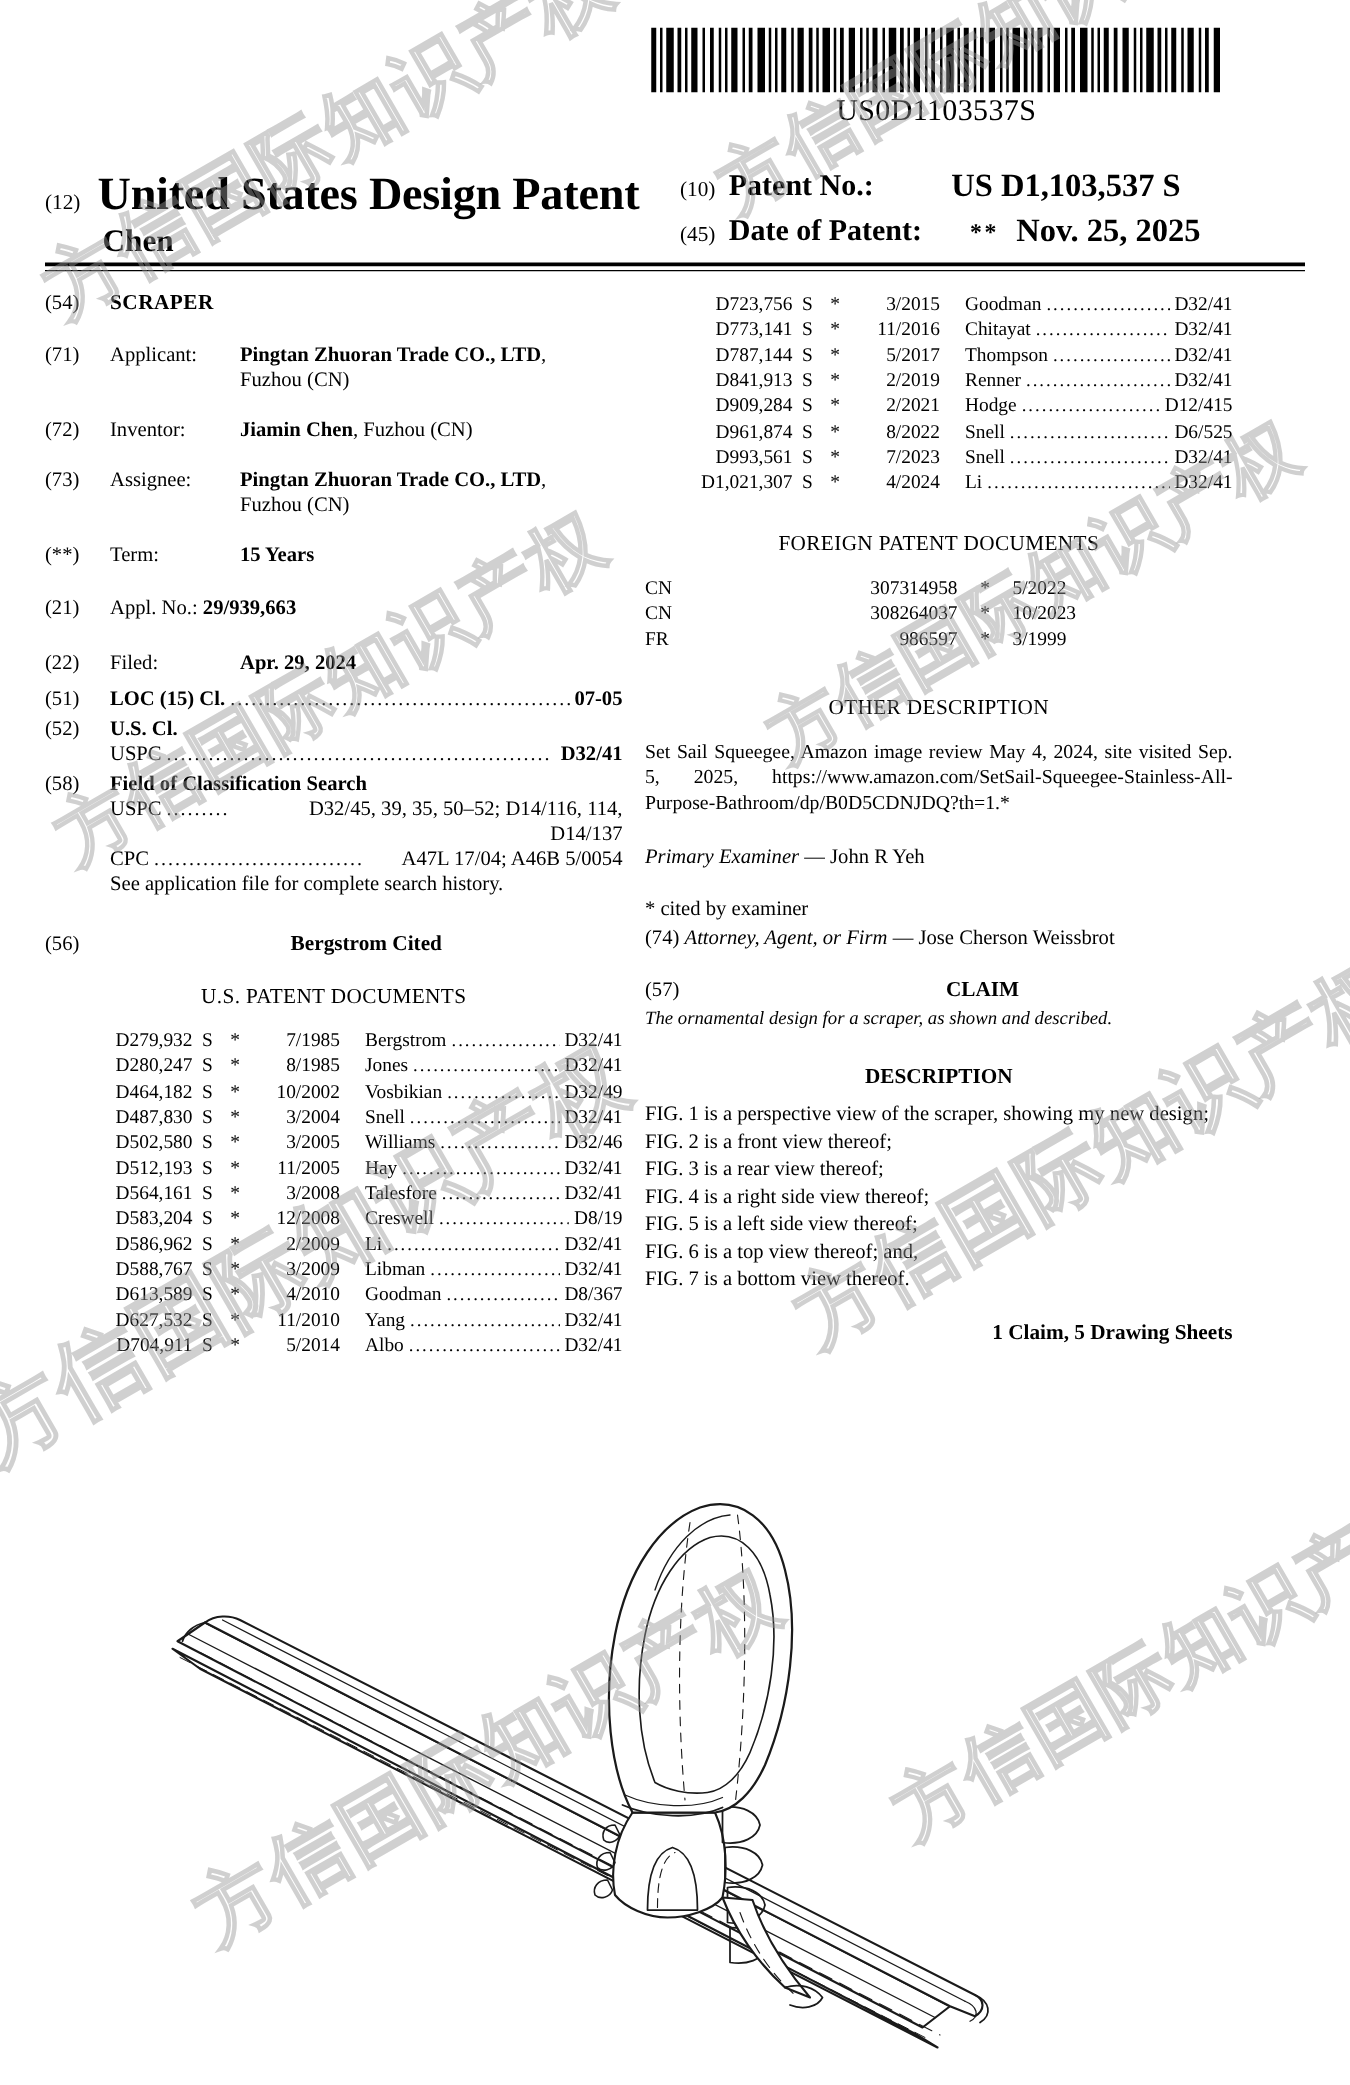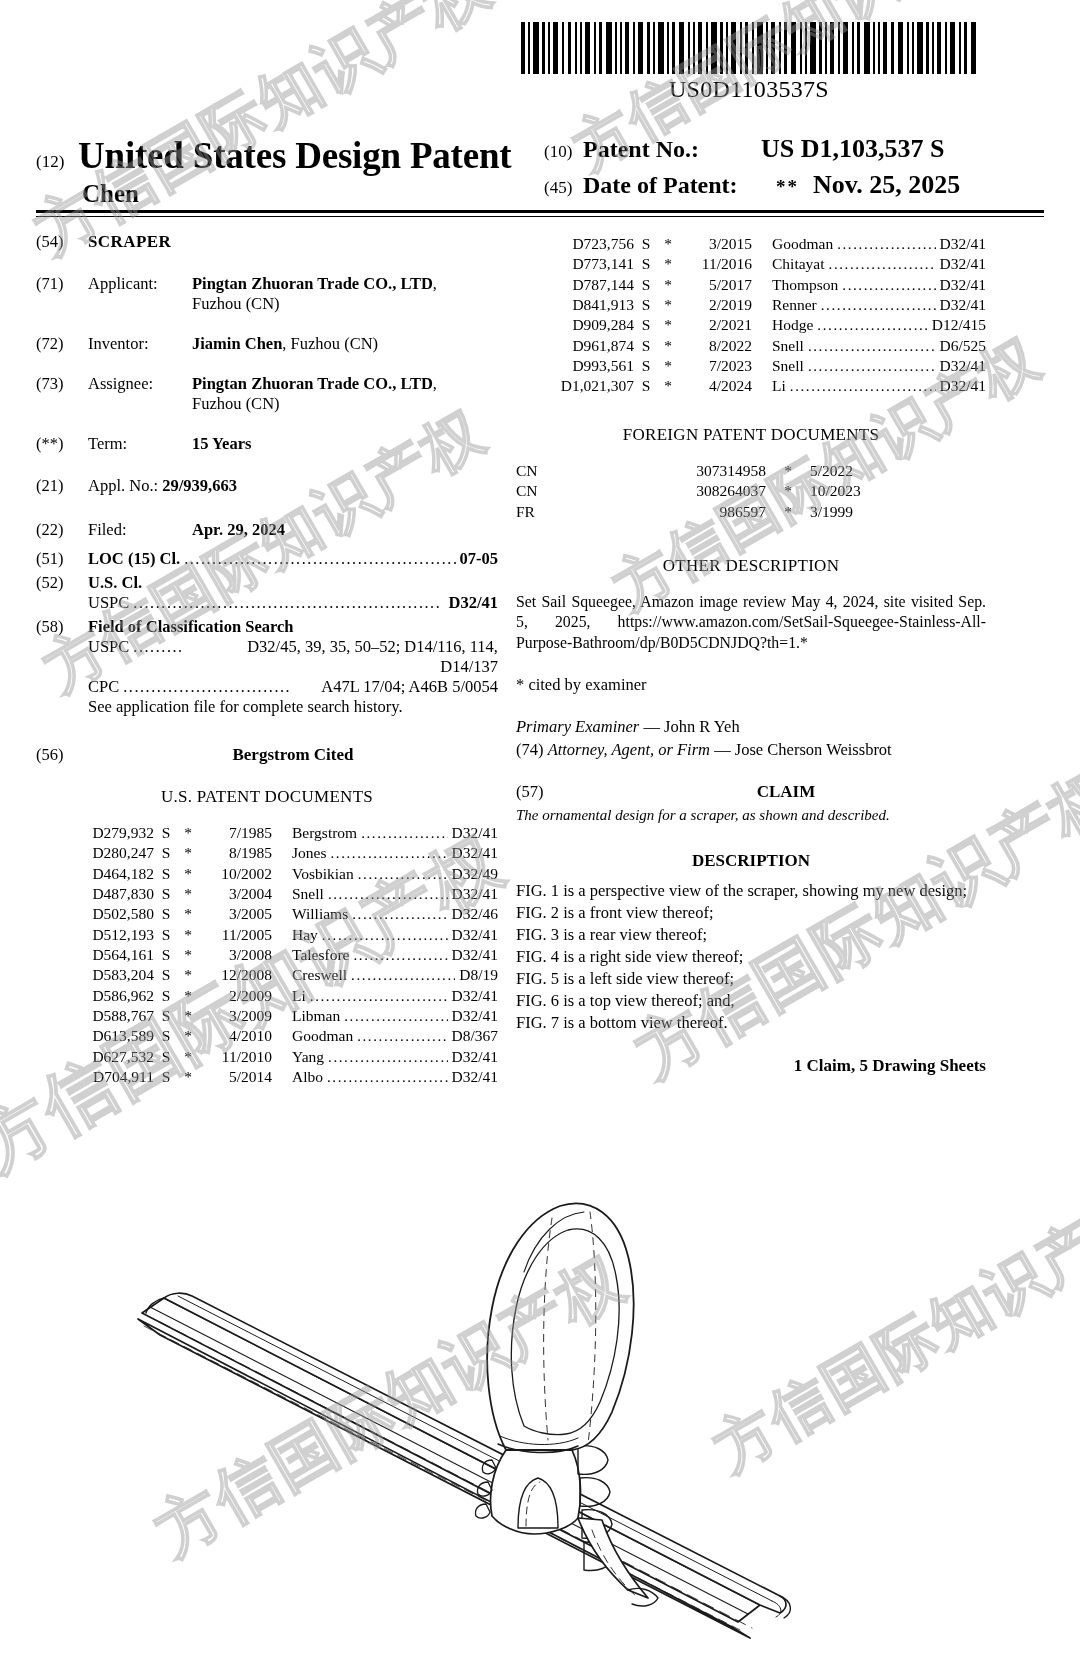--- a/index.html
+++ b/index.html
@@ -509,27 +509,27 @@
           <span class="f-no">986597</span>
           <span class="f-ast">*</span>
           <span class="f-dt">3/1999</span>
         </div>
       </div>
 
     <div class="ctr-n" style="margin:34px 0 16px;">OTHER DESCRIPTION</div>
 
     <div class="pub just">Set Sail Squeegee, Amazon image review May 4, 2024, site visited Sep. 5, 2025, https://www.amazon.com/SetSail-Squeegee-Stainless-All-Purpose-Bathroom/dp/B0D5CDNJDQ?th=1.*</div>
 
-    <div style="margin-top:22px;font-size:16.5px;">* cited by examiner</div>
-
     <div style="margin-top:22px;font-size:16.5px;">
       <span class="i">Primary Examiner</span>
       <span>—</span>
       <span>John R Yeh</span>
     </div>
+
+    <div style="margin-top:22px;font-size:16.5px;">* cited by examiner</div>
 
     <div style="margin-top:3px;font-size:16.5px;">
       <span>(74)</span>
       <span class="i">Attorney, Agent, or Firm</span>
       <span>—</span>
       <span>Jose Cherson Weissbrot</span>
     </div>
 
     <div style="position:relative;margin-top:22px;height:24px;">
       <span style="position:absolute;left:0;top:0;font-size:16.5px;">(57)</span>

